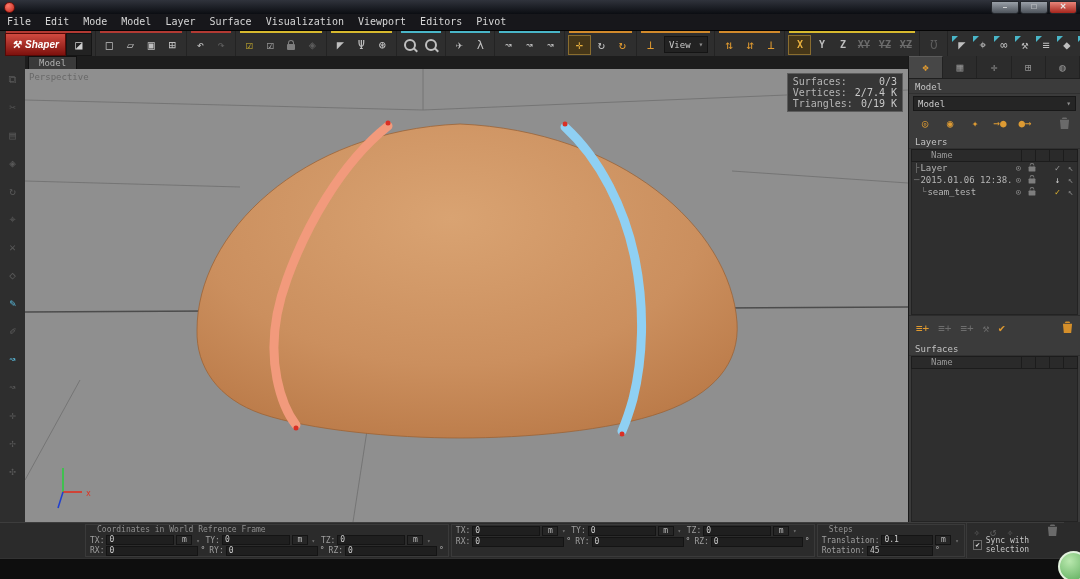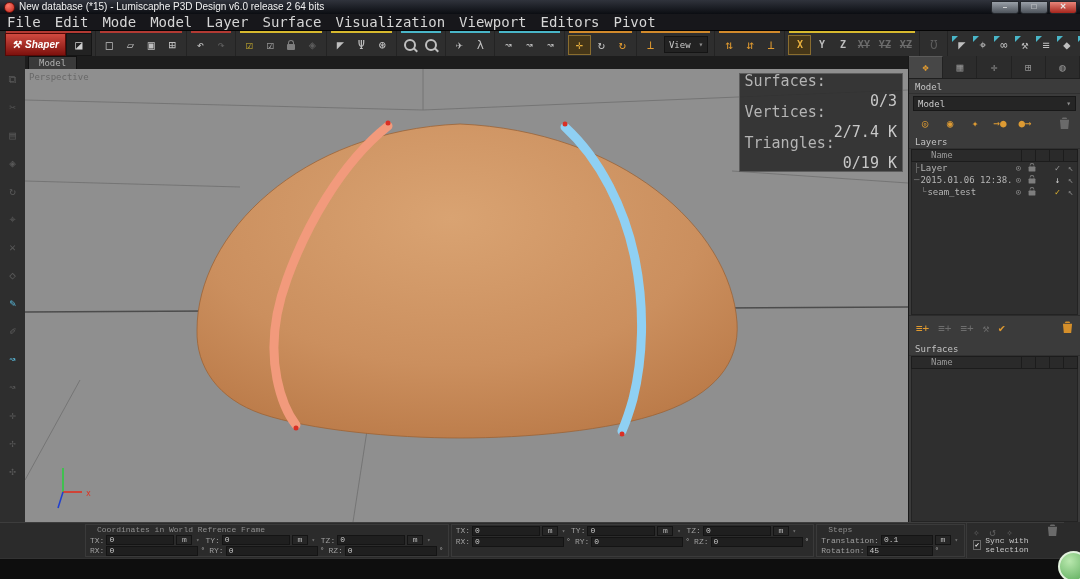--- a/index.html
+++ b/index.html
@@ -12,21 +12,21 @@
     gap:4px;padding-left:4px;font:10px/14px "Liberation Sans",sans-serif;}
   .appdot{width:9px;height:9px;border-radius:50%;flex:0 0 auto;
     background:radial-gradient(circle at 35% 30%,#ff7a6a,#c1271d);border:1px solid #70120b;}
   .winbtns{margin-left:auto;display:flex;gap:1px;padding-right:3px;}
   .wbtn{width:26px;height:11px;text-align:center;color:#e8e8e8;font:bold 8px/10px "Liberation Sans",sans-serif;
     background:linear-gradient(#9aa0a8,#4d535b);border:1px solid #23262b;border-radius:0 0 3px 3px;}
   .wbtn.close{background:linear-gradient(#e8857a,#a6251c);}
 
   
   .menubar{position:absolute;top:14px;left:0;right:0;height:16px;background:#17171b;
-    border-bottom:1px solid #050505;display:flex;align-items:center;color:#d6d6d6;font-size:14px;}
+    border-bottom:1px solid #050505;display:flex;align-items:center;color:#d6d6d6;font-size:10px;}
   .mitem{padding:0 7px;line-height:16px;}
 
   
   .toolbar{position:absolute;top:31px;left:0;right:0;height:25px;background:#2e2e2e;
     border-bottom:1px solid #191919;display:flex;align-items:center;padding-left:2px;white-space:nowrap;}
   .tgroup{display:flex;align-items:center;height:24px;position:relative;padding:2px 3px 0;
     border-right:1px solid #232323;flex:0 0 auto;}
   .tgroup::before{content:"";position:absolute;top:0;left:4px;right:4px;height:2px;background:var(--acc,transparent);}
   .tbtn{width:21px;height:19px;display:flex;align-items:center;justify-content:center;
     color:#bfbfbf;font-size:12px;position:relative;flex:0 0 auto;}
@@ -61,23 +61,23 @@
     color:#585858;font-size:11px;}
   .lrbtn.blue{color:#58b7d8;}
 
   
   .vptabs{position:absolute;top:56px;left:25px;width:883px;height:13px;background:#1d1d1d;}
   .vptab{position:absolute;left:3px;top:0;height:13px;background:#3a3a3a;color:#b0b0b0;
     font-size:9px;line-height:13px;padding:0 10px;border:1px solid #111;border-bottom:none;}
   .viewport{position:absolute;top:69px;left:25px;width:883px;height:453px;background:#8f8f8f;overflow:hidden;}
   .persp{position:absolute;top:3px;left:4px;color:#686868;font-size:9px;z-index:3;}
   .stats{position:absolute;top:4px;right:5px;background:rgba(42,42,42,.88);border:1px solid #5c5c5c;
-    padding:2px 5px;font-size:15px;color:#b5b5b5;min-width:96px;z-index:3;}
+    padding:2px 5px;font-size:10px;color:#b5b5b5;min-width:96px;z-index:3;}
   .srow{display:flex;justify-content:space-between;gap:8px;line-height:11px;}
-  .srow .v{color:#c8c8c8;margin-top:20px;}
+  .srow .v{color:#c8c8c8;}
 
   
   .rpanel{position:absolute;top:56px;left:908px;right:0;bottom:57px;background:#3b3b3b;
     border-left:1px solid #191919;font-size:9px;color:#b9b9b9;display:flex;flex-direction:column;overflow:hidden;}
   .rtabs{display:flex;height:22px;background:#2c2c2c;border-bottom:1px solid #1f1f1f;flex:0 0 auto;}
   .rtab{flex:1;display:flex;align-items:center;justify-content:center;color:#8f8f8f;
     font-size:11px;border-right:1px solid #222;}
   .rtab.active{background:#474747;color:#e09a30;border-top:1px solid #5a5a5a;}
   .sechead{flex:0 0 auto;padding:3px 6px 1px;color:#c2c2c2;border-bottom:1px solid #303030;}
   .dd{flex:0 0 auto;margin:2px 4px 1px;height:13px;background:#252525;border:1px solid #181818;
@@ -104,21 +104,21 @@
     border-top:1px solid #2c2c2c;}
   .lt{font-size:11px;color:#6d6d6d;}
   .lt.orange{color:#e09a30;}
   .lt.end{margin-left:auto;}
   .trash{width:11px;height:13px;display:inline-block;}
   .trash path{fill:#d58f2a;}
   .trash.dim path{fill:#6a6a6a;}
 
   
   .bottombar{position:absolute;left:0;right:16px;top:522px;height:36px;background:#2b2b2b;
-    border-top:1px solid #3d3d3d;display:flex;font-size:8px;color:#9f9f9f;overflow:hidden;font-family:Liberation Mono, monospace;}
+    border-top:1px solid #3d3d3d;display:flex;font-size:8px;color:#9f9f9f;overflow:hidden;}
   .bspacer{width:84px;flex:0 0 auto;}
   .bgroup{border:1px solid #3a3a3a;margin:1px 1px 2px;padding:0 4px;display:flex;flex-direction:column;flex:0 0 auto;}
   .gtitle{height:10px;line-height:10px;color:#8f8f8f;padding-left:7px;white-space:nowrap;}
   .grow{display:flex;align-items:center;height:11px;gap:4px;}
   .fld{display:flex;align-items:center;gap:2px;}
   .fl{color:#9f9f9f;white-space:nowrap;}
   .fi{background:#1f1f1f;border:1px solid #141414;color:#c9c9c9;height:8px;line-height:8px;padding:0 2px;}
   .fi.w66{width:62px;}.fi.w88{width:86px;}.fi.w52{width:46px;}.fi.w64{width:60px;}
   .fu{background:#262626;border:1px solid #141414;color:#b9b9b9;height:8px;line-height:8px;
     width:14px;text-align:center;}
@@ -135,21 +135,20 @@
   .badge{position:absolute;right:-9px;top:551px;width:27px;height:27px;border-radius:50%;
     background:radial-gradient(circle at 35% 30%,#b9e8ae,#55a855);border:2px solid #e2f2dd;z-index:5;}
 </style>
 </head>
 <body>
 
 <div class="page">
 
   <div class="titlebar">
     <span class="appdot"></span>
-    <span>New database (*15) - Lumiscaphe P3D Design v6.0 release 2 64 bits</span>
     <span class="winbtns">
       <span class="wbtn">–</span>
       <span class="wbtn">□</span>
       <span class="wbtn close">✕</span>
     </span>
   </div>
 
   <div class="menubar">
     <span class="mitem">File</span>
     <span class="mitem">Edit</span>

